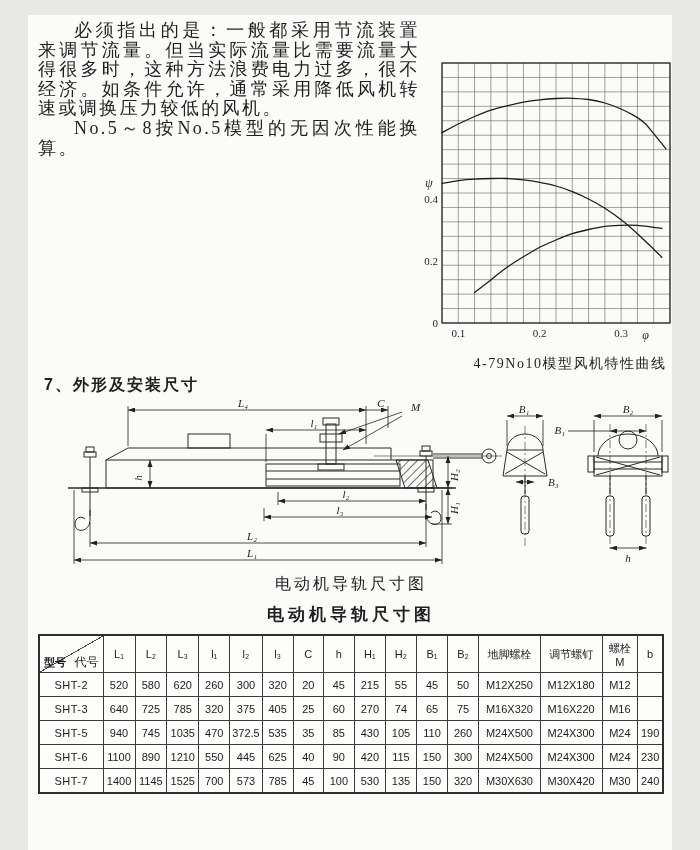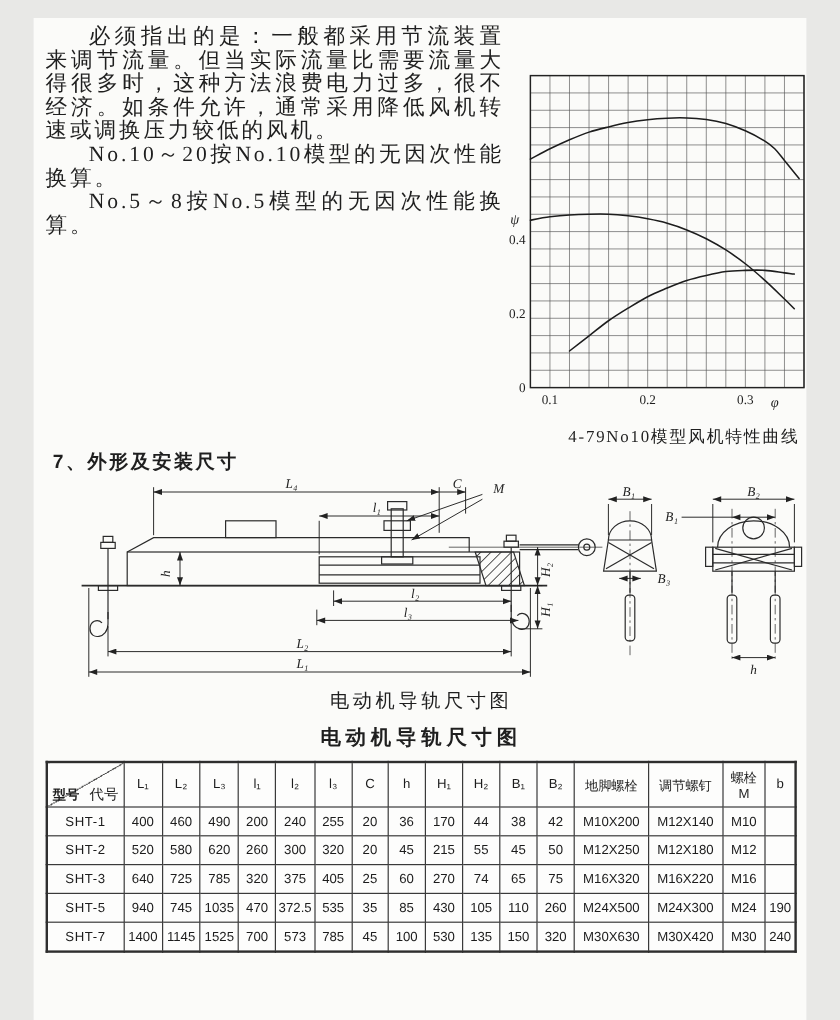--- a/index.html
+++ b/index.html
@@ -51,21 +51,20 @@
   .dimtxt{font:italic 11px "Liberation Serif",serif;fill:#222;}
 </style>
 </head>
 <body>
 
 <div class="page">
 
   <div class="top-row">
     <div class="text-col">
       <p class="para">必须指出的是：一般都采用节流装置来调节流量。但当实际流量比需要流量大得很多时，这种方法浪费电力过多，很不经济。如条件允许，通常采用降低风机转速或调换压力较低的风机。</p>
-      <p class="para">No.10～20按No.10模型的无因次性能换算。</p>
       <p class="para">No.5～8按No.5模型的无因次性能换算。</p>
     </div>
     <div class="chart-col">
       <svg id="chart" width="300" height="292" viewBox="0 0 300 292">
           <line x1="22" y1="8" x2="22" y2="268" stroke="#555" stroke-width="0.55"></line>
           <line x1="38.285714285714285" y1="8" x2="38.285714285714285" y2="268" stroke="#555" stroke-width="0.55"></line>
           <line x1="54.57142857142857" y1="8" x2="54.57142857142857" y2="268" stroke="#555" stroke-width="0.55"></line>
           <line x1="70.85714285714286" y1="8" x2="70.85714285714286" y2="268" stroke="#555" stroke-width="0.55"></line>
           <line x1="87.14285714285714" y1="8" x2="87.14285714285714" y2="268" stroke="#555" stroke-width="0.55"></line>
           <line x1="103.42857142857143" y1="8" x2="103.42857142857143" y2="268" stroke="#555" stroke-width="0.55"></line>
@@ -293,39 +292,20 @@
           <th>B₂</th>
           <th>地脚螺栓</th>
           <th>调节螺钉</th>
           <th>螺栓
 M</th>
           <th>b</th>
         </tr>
       </thead>
       <tbody>
         <tr>
-          <td class="model">SHT-1</td>
-          <td>400</td>
-          <td>460</td>
-          <td>490</td>
-          <td>200</td>
-          <td>240</td>
-          <td>255</td>
-          <td>20</td>
-          <td>36</td>
-          <td>170</td>
-          <td>44</td>
-          <td>38</td>
-          <td>42</td>
-          <td>M10X200</td>
-          <td>M12X140</td>
-          <td>M10</td>
-          <td></td>
-        </tr>
-        <tr>
           <td class="model">SHT-2</td>
           <td>520</td>
           <td>580</td>
           <td>620</td>
           <td>260</td>
           <td>300</td>
           <td>320</td>
           <td>20</td>
           <td>45</td>
           <td>215</td>
@@ -369,20 +349,39 @@
           <td>430</td>
           <td>105</td>
           <td>110</td>
           <td>260</td>
           <td>M24X500</td>
           <td>M24X300</td>
           <td>M24</td>
           <td>190</td>
         </tr>
         <tr>
+          <td class="model">SHT-6</td>
+          <td>1100</td>
+          <td>890</td>
+          <td>1210</td>
+          <td>550</td>
+          <td>445</td>
+          <td>625</td>
+          <td>40</td>
+          <td>90</td>
+          <td>420</td>
+          <td>115</td>
+          <td>150</td>
+          <td>300</td>
+          <td>M24X500</td>
+          <td>M24X300</td>
+          <td>M24</td>
+          <td>230</td>
+        </tr>
+        <tr>
           <td class="model">SHT-7</td>
           <td>1400</td>
           <td>1145</td>
           <td>1525</td>
           <td>700</td>
           <td>573</td>
           <td>785</td>
           <td>45</td>
           <td>100</td>
           <td>530</td>

